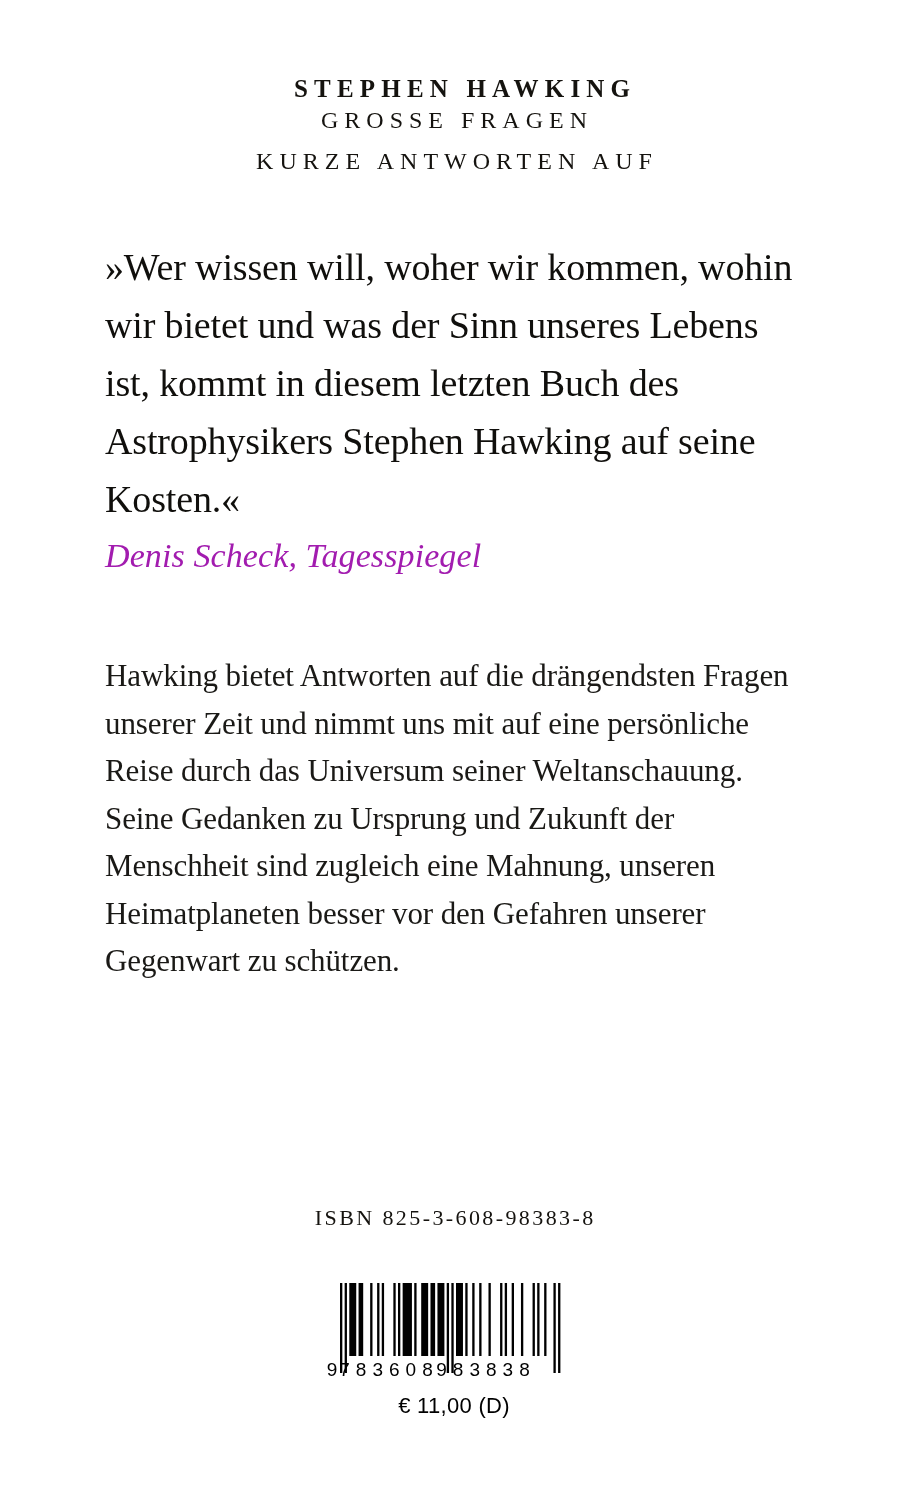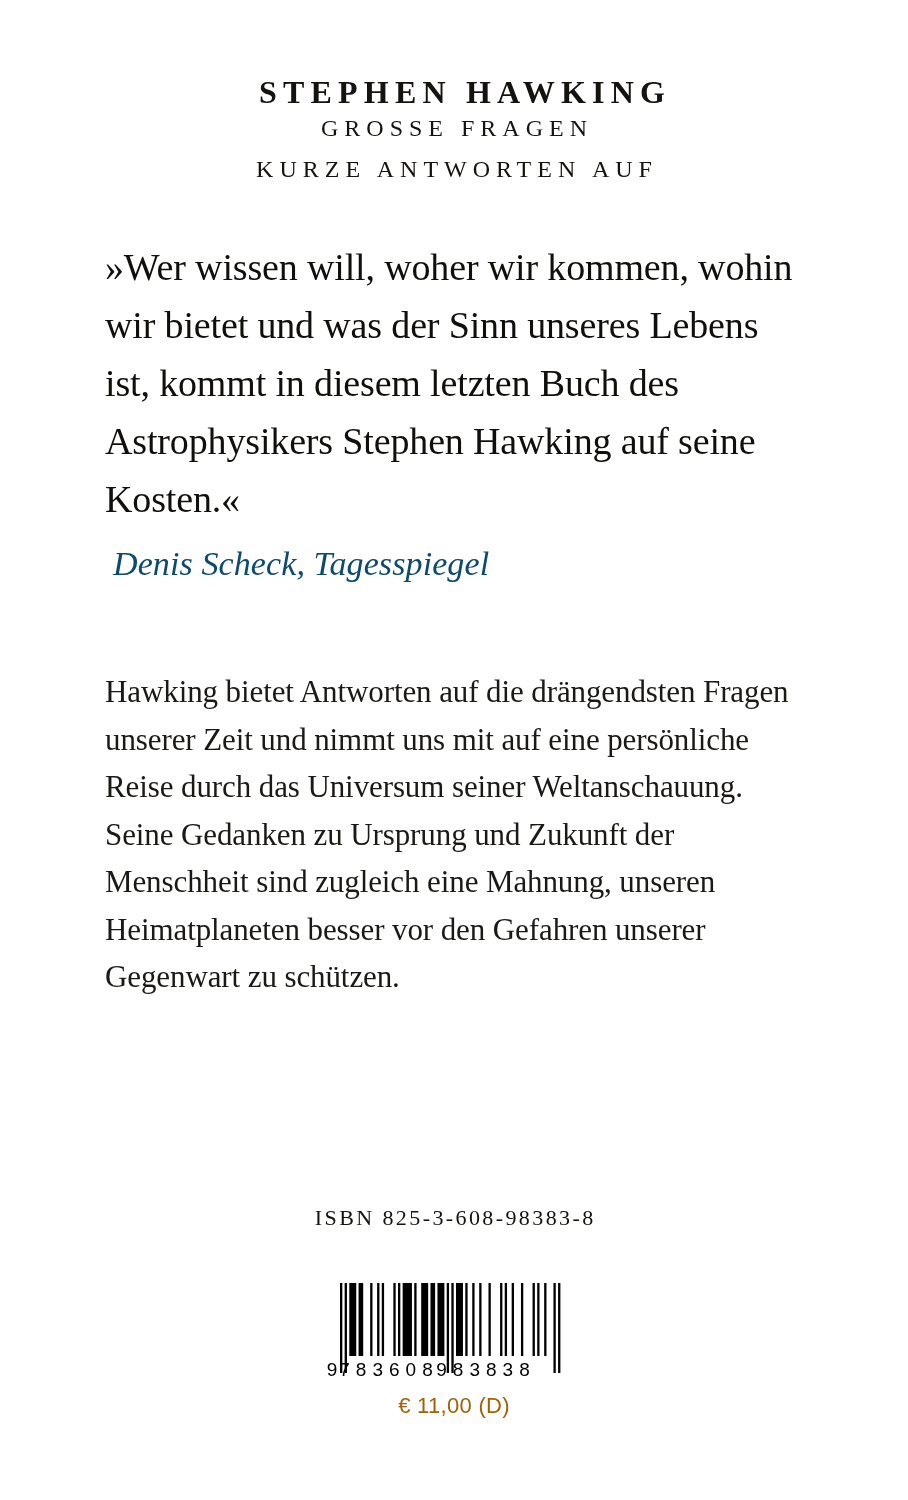--- a/index.html
+++ b/index.html
@@ -26,21 +26,21 @@
   .masthead {
     position: absolute;
     top: 74px;
     left: 0;
     right: 0;
     text-align: center;
   }
   .author-name {
     font-family: "Liberation Serif", "DejaVu Serif", serif;
     font-weight: 700;
-    font-size: 32px;
+    font-size: 25px;
     letter-spacing: 6.2px;
     text-indent: 6.2px;
     line-height: 1.18;
     color: #15130f;
     padding-left: 16px;
   }
   .subtitle-line {
     font-family: "Liberation Serif", "DejaVu Serif", serif;
     font-weight: 400;
     font-size: 24px;
@@ -68,22 +68,22 @@
     color: #100f0c;
     margin: 0;
   }
   .quote-attrib {
     font-family: "Liberation Serif", "DejaVu Serif", serif;
     font-style: italic;
     font-weight: 400;
     font-size: 34px;
     line-height: 52px;
     letter-spacing: 0.1px;
-    color: #0c4a6e;
-    margin: 8px;
+    color: #a21caf;
+    margin: 0;
     padding-top: 2px;
   }
 
   .blurb {
     font-family: "Liberation Serif", "DejaVu Serif", serif;
     font-weight: 400;
     font-size: 31px;
     line-height: 47.5px;
     letter-spacing: -0.1px;
     color: #1a1916;
@@ -139,21 +139,21 @@
   .price-line {
     position: absolute;
     left: 0;
     right: 0;
     top: 1393px;
     text-align: center;
     font-family: "Liberation Sans", "DejaVu Sans", sans-serif;
     font-weight: 400;
     font-size: 22px;
     letter-spacing: 0.3px;
-    color: #a16207;
+    color: #000000;
   }
 </style>
 </head>
 <body>
 
 <div class="cover">
 
   <div class="masthead">
     <div class="author-name">STEPHEN HAWKING</div>
     <div class="subtitle-line">GROSSE FRAGEN</div>

